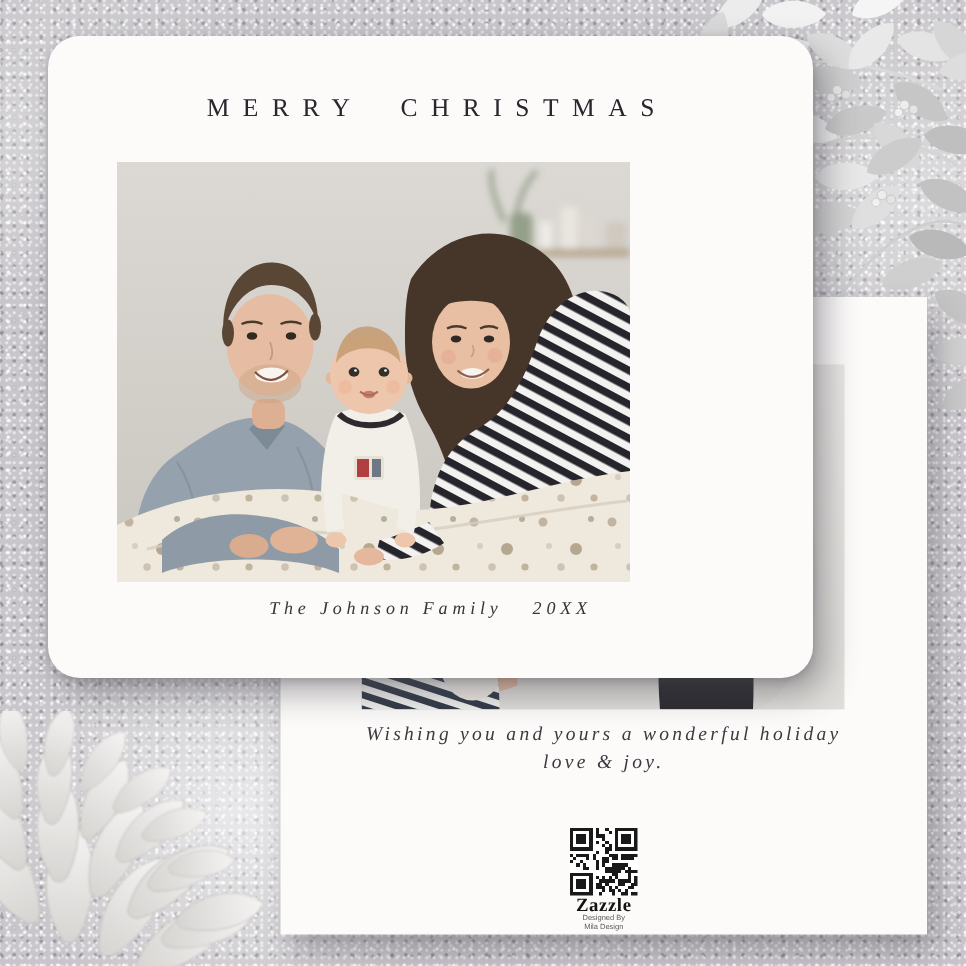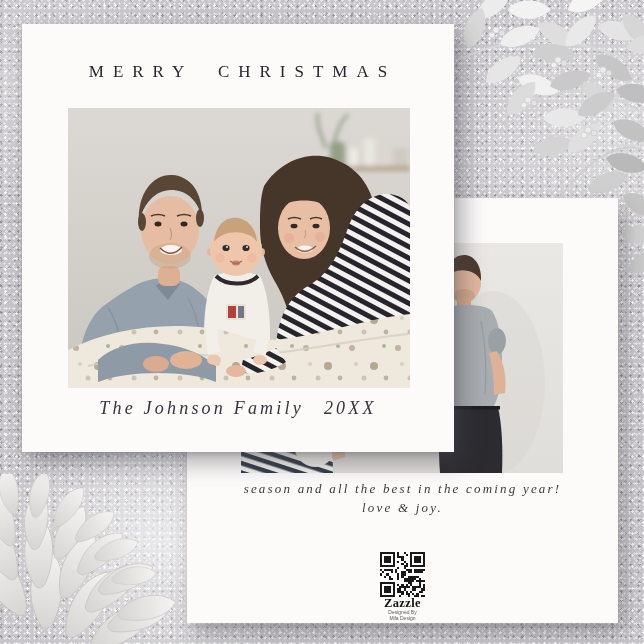--- a/index.html
+++ b/index.html
@@ -21,30 +21,30 @@
       radial-gradient(230px 200px at 160px 540px, rgba(255,255,255,.6), transparent 70%),
       radial-gradient(260px 210px at 615px 130px, rgba(255,255,255,.35), transparent 70%),
       radial-gradient(220px 170px at 50px 90px, rgba(255,255,255,.28), transparent 70%);
   }
   .decor{position:absolute;}
   .plant{left:438px;top:0;width:206px;height:320px;}
   .pinecone{left:0;top:474px;width:176px;height:170px;}
   .card{position:absolute;background:#fcfbfa;}
   .back-card{left:187px;top:198px;width:431px;height:425px;
     box-shadow:6px 10px 18px rgba(70,68,78,.4);}
-  .front-card{left:22px;top:24px;width:432px;height:428px;
-    box-shadow:8px 10px 22px rgba(70,68,78,.45), 0 2px 6px rgba(70,68,78,.25);}
+  .front-card{left:32px;top:24px;width:510px;height:428px;
+    box-shadow:8px 10px 22px rgba(70,68,78,.45), 0 2px 6px rgba(70,68,78,.25);border-radius:21px;}
   .front-title{position:absolute;top:38px;left:0;width:100%;text-align:center;
     font-size:17px;letter-spacing:9px;word-spacing:12px;color:#27272d;
     padding-left:9px;box-sizing:border-box;white-space:nowrap;}
   .photo{position:absolute;overflow:hidden;background:#d9d6d1;}
   .front-photo{left:46px;top:84px;width:342px;height:280px;}
   .front-caption{position:absolute;top:374px;left:0;width:100%;
     display:flex;justify-content:center;gap:20px;
-    font-style:italic;font-size:18px;letter-spacing:3.2px;color:#35353b;white-space:nowrap;}
+    font-style:italic;font-size:12px;letter-spacing:3.2px;color:#35353b;white-space:nowrap;}
   .back-photo{left:54px;top:45px;width:322px;height:230px;background:#e7e5e2;}
   .back-message{position:absolute;top:281px;left:0;width:100%;text-align:center;
     font-style:italic;font-size:13px;line-height:19px;letter-spacing:2.2px;color:#3a3a40;}
   .qr{position:absolute;left:193px;top:354px;width:45px;height:45px;}
   .brand{position:absolute;top:398px;left:0;width:100%;text-align:center;
     font-family:Liberation Serif, serif;font-weight:bold;font-size:12.5px;
     letter-spacing:.4px;color:#131313;}
   .credit{position:absolute;top:412px;left:0;width:100%;text-align:center;
     font-family:"Liberation Sans", sans-serif;font-size:5px;line-height:5.5px;color:#5a5a5a;}
   svg{display:block;}
@@ -172,21 +172,21 @@
         <path d="M200,68 C208,60 244,60 251,68 C257,77 261,95 261,115 C261,140 257,158 251,166 L203,166 C197,158 193,140 194,115 C195,95 196,76 200,68 Z" fill="#a8adb1"></path>
         <path d="M206,80 C210,100 210,130 208,155 M240,78 C244,100 246,128 244,152" stroke="#92989d" stroke-width="1.4" fill="none" opacity=".7"></path>
         <ellipse cx="256" cy="98" rx="9" ry="13" fill="#9aa1a6"></ellipse>
         <path d="M256,108 C263,120 266,135 264,150 L253,152 C253,136 251,120 248,110 Z" fill="#dfb196"></path>
         <path d="M202,164 L257,164 C261,182 262,206 261,230 L199,230 C197,206 198,182 202,164 Z" fill="#2b2b30"></path>
         <rect x="200" y="163" width="59" height="3.5" fill="#1d1d22"></rect>
       </g>
     </svg>
   </div>
   <div class="back-message">
-    <div>season and all the best in the coming year!</div>
+    <div>Wishing you and yours a wonderful holiday</div>
     <div>love &amp; joy.</div>
   </div>
   <div class="qr">
     <svg id="qrsvg" width="45" height="45" viewBox="0 0 21 21" shape-rendering="crispEdges">
         <rect x="0" y="0" width="21" height="21" fill="#ffffff"></rect>
         <rect x="8" y="0" width="1" height="1" fill="#191919"></rect>
         <rect x="11" y="0" width="1" height="1" fill="#191919"></rect>
         <rect x="8" y="1" width="1" height="1" fill="#191919"></rect>
         <rect x="12" y="1" width="1" height="1" fill="#191919"></rect>
         <rect x="8" y="2" width="1" height="1" fill="#191919"></rect>

